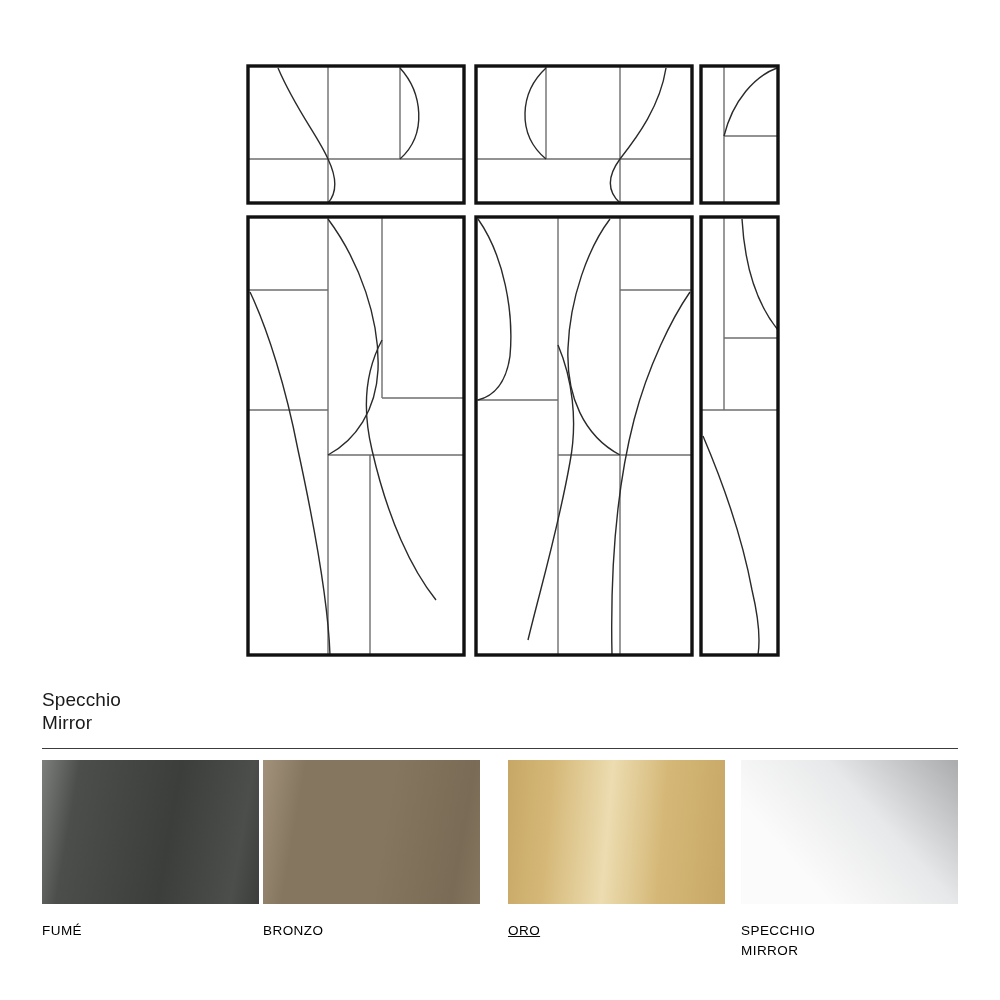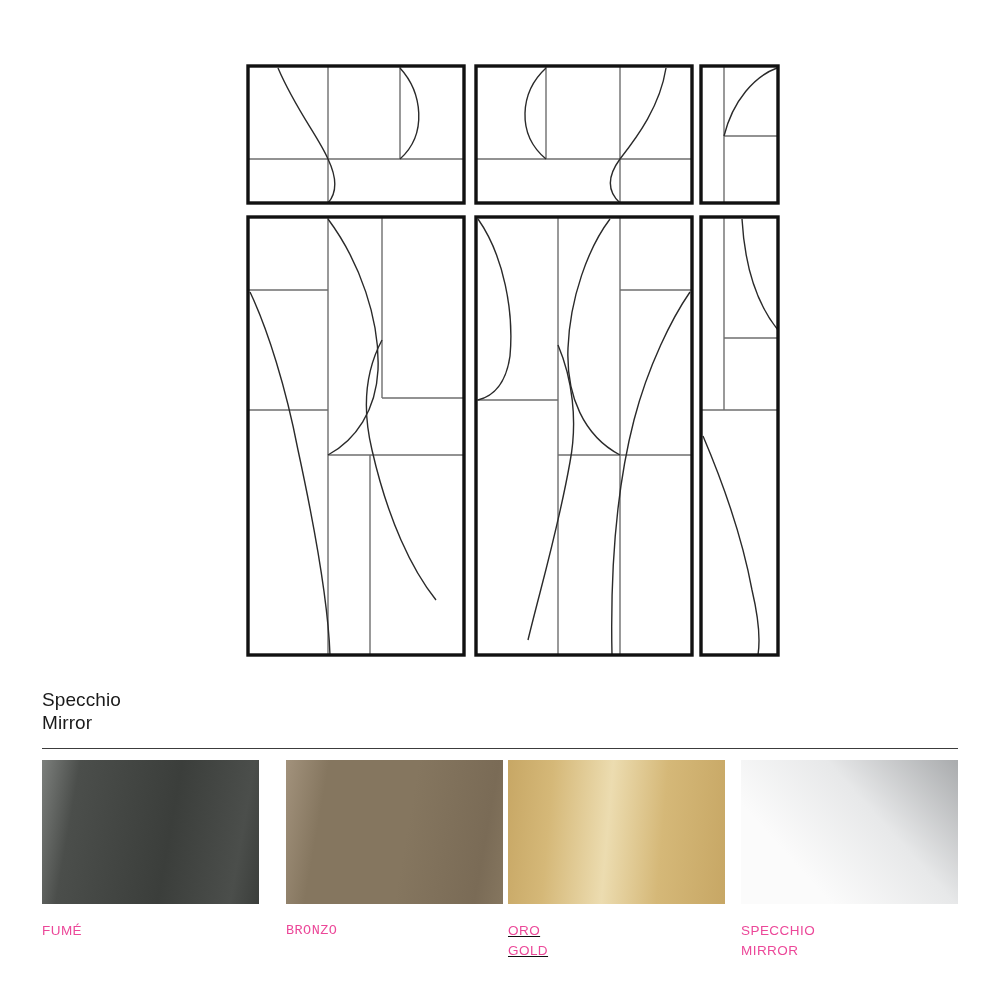--- a/index.html
+++ b/index.html
@@ -62,21 +62,21 @@
     top: 760px;
     width: 920px;
     height: 220px;
   }
   .swatch-cell {
     position: absolute;
     top: 0;
     width: 217px;
   }
   .swatch-cell.c0 { left: 0px; }
-  .swatch-cell.c1 { left: 244px; font-family: Liberation Mono, monospace; }
+  .swatch-cell.c1 { left: 221px; }
   .swatch-cell.c2 { left: 466px; text-decoration: underline; }
   .swatch-cell.c3 { left: 699px; }
 
   .swatch-chip {
     width: 217px;
     height: 144px;
     position: relative;
     overflow: hidden;
   }
   .swatch-chip .sheen {
@@ -84,21 +84,21 @@
     left: 0; top: 0; right: 0; bottom: 0;
   }
 
   .swatch-labels {
     margin-top: 17px;
   }
   .swatch-label {
     font-size: 13.5px;
     line-height: 20px;
     letter-spacing: 0.45px;
-    color: #ec4899;
+    color: #000000;
     white-space: pre;
   }
 </style>
 </head>
 <body>
 
 <div id="drawing-area">
   <svg id="drawing-svg" viewBox="0 0 1000 680" xmlns="http://www.w3.org/2000/svg">
 
     <g fill="none" stroke-linecap="butt">
@@ -222,21 +222,20 @@
       <div class="swatch-label">BRONZO</div>
     </div>
   </div>
 
   <div class="swatch-cell c2">
     <div class="swatch-chip">
       <div class="sheen" id="sheen-2" style="background: linear-gradient(95deg, rgb(199, 167, 101) 0%, rgb(213, 184, 120) 20%, rgb(236, 220, 176) 46%, rgb(213, 184, 120) 70%, rgb(199, 167, 101) 100%);"></div>
     </div>
     <div class="swatch-labels">
       <div class="swatch-label">ORO</div>
-      <div class="swatch-label">GOLD</div>
     </div>
   </div>
 
   <div class="swatch-cell c3">
     <div class="swatch-chip">
       <div class="sheen" id="sheen-3" style="background: linear-gradient(48deg, rgb(251, 251, 251) 0%, rgb(251, 251, 251) 26%, rgb(231, 232, 233) 62%, rgb(169, 171, 173) 100%);"></div>
     </div>
     <div class="swatch-labels">
       <div class="swatch-label">SPECCHIO</div>
       <div class="swatch-label">MIRROR</div>

